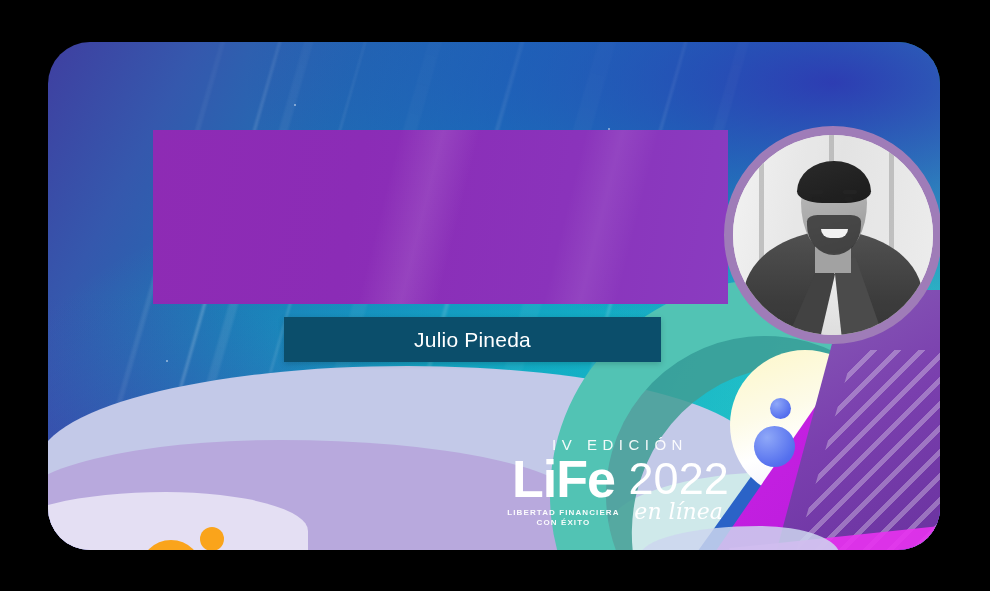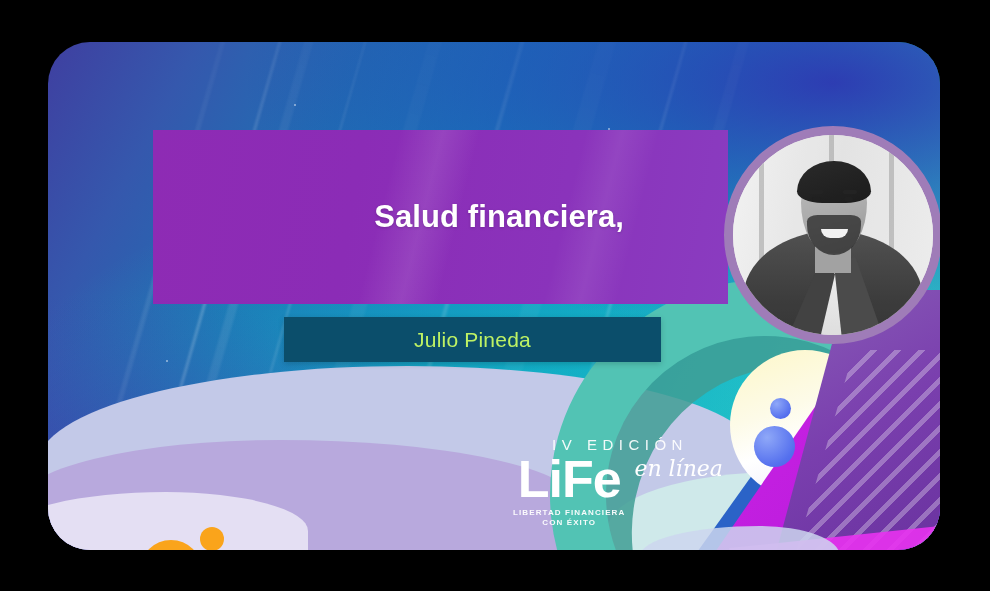--- a/index.html
+++ b/index.html
@@ -169,21 +169,21 @@
   }
 
   
   #speaker-bar{
     position:absolute; left:236px; top:275px;
     width:377px; height:45px;
     background:#0b4e6b;
     display:flex; align-items:center; justify-content:center;
     box-shadow:0 2px 6px rgba(0,0,0,.18);
   }
-  .speaker-name{ color:#bef264; font-size:21px; letter-spacing:.2px; }
+  .speaker-name{ color:#ffffff; font-size:21px; letter-spacing:.2px; }
 
   
   #portrait{
     position:absolute; left:676px; top:84px;
     width:218px; height:218px;
     border-radius:50%;
     border:9px solid #9f7cb8;
     overflow:hidden;
     background:#e9e9e9;
   }
@@ -308,21 +308,20 @@
     <div class="stripes"></div>
     <div class="magenta-strip"></div>
     <div class="lilac-sliver"></div>
   </div>
   <div class="dot-blue dot-b1"></div>
   <div class="dot-blue dot-b2"></div>
 
   <div id="title-banner">
     <div class="sheen"></div>
     <div class="title-text">
-      <div>Salud financiera,</div>
     </div>
   </div>
 
   <div id="speaker-bar">
     <span class="speaker-name">Julio Pineda</span>
   </div>
 
   <div id="portrait">
     <div class="photo">
       <div class="ph-wall"></div>
@@ -350,18 +349,19 @@
     <div class="logo-edition">IV EDICIÓN</div>
     <div class="logo-row">
       <div class="logo-left">
         <div class="logo-life">LiFe</div>
         <div class="logo-tagline">
           <div>LIBERTAD FINANCIERA</div>
           <div>CON ÉXITO</div>
         </div>
       </div>
       <div class="logo-right">
+        <div class="logo-year">2022</div>
         <div class="logo-online">en línea</div>
       </div>
     </div>
   </div>
 
 </div>
 
 </body></html>

